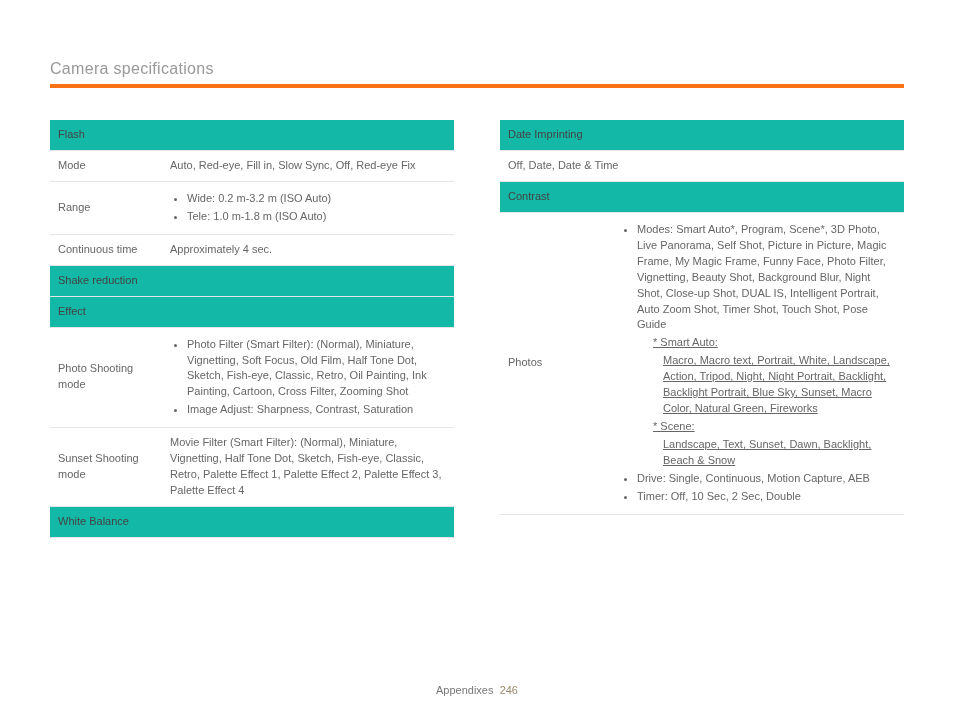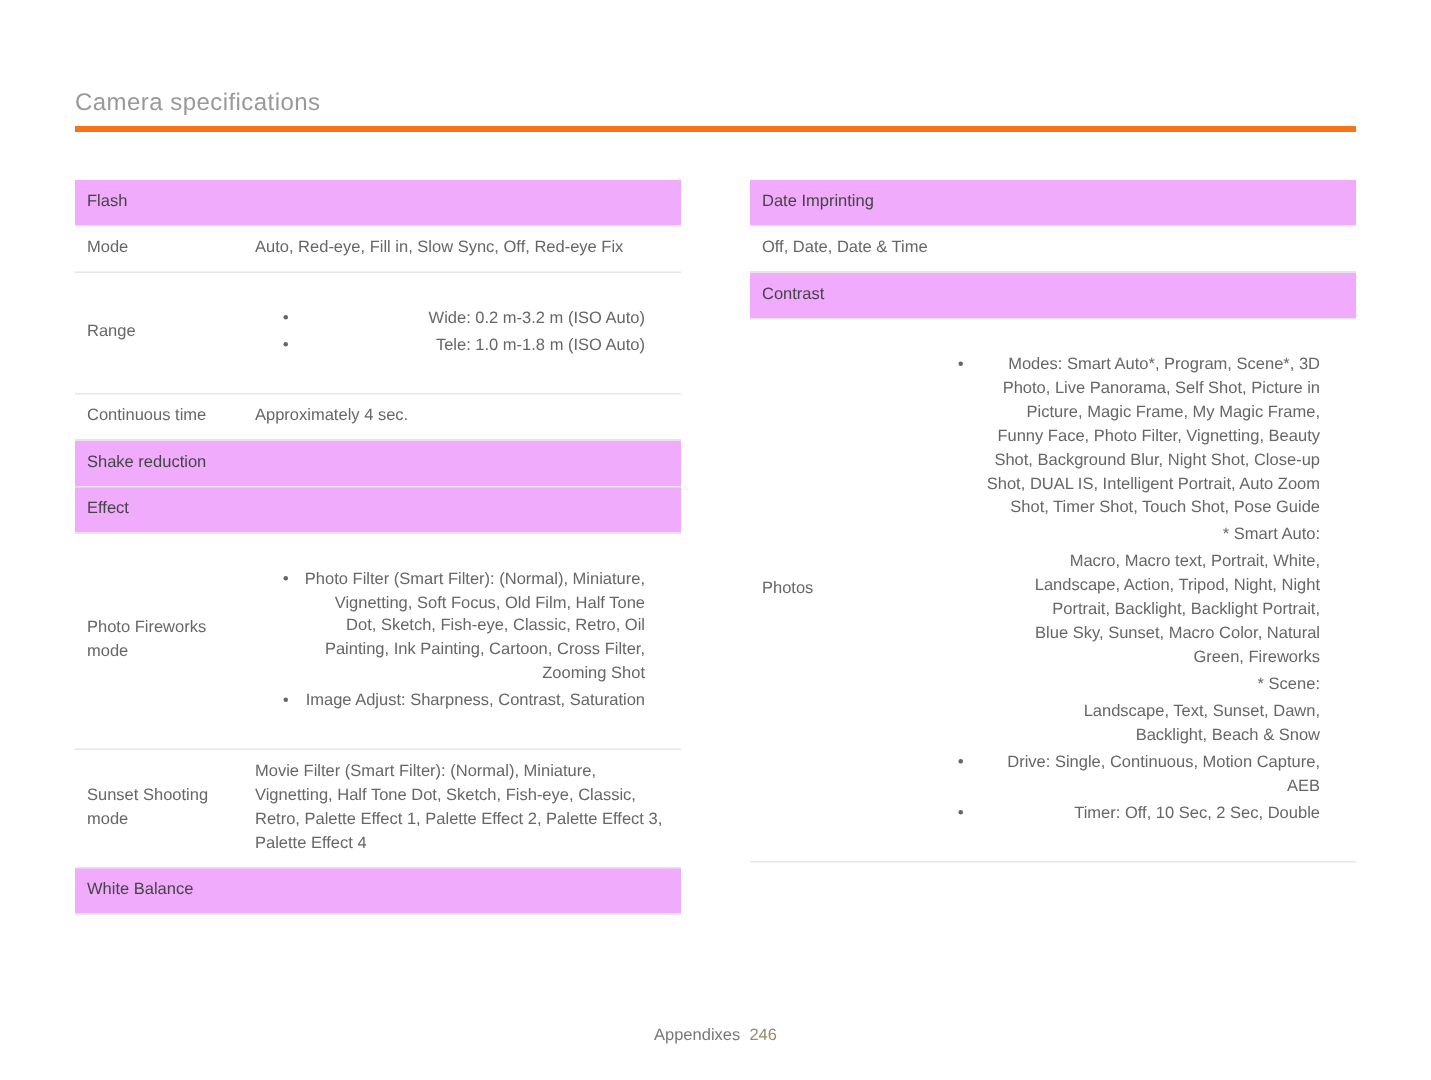--- a/index.html
+++ b/index.html
@@ -43,35 +43,35 @@
     border-bottom: 1px solid #e6e6e6;
     padding: 7px 8px;
     vertical-align: top;
     color: #666;
   }
   td.label-cell {
     width: 112px;
     vertical-align: middle;
   }
   tr.section-header td {
-    background: #f0abfc;
+    background: #14b8a6;
     color: #444;
     font-weight: normal;
     padding: 7px 8px;
   }
   ul {
-    margin: 16px;
+    margin: 1px;
     padding-left: 16px;
-    text-align: right;
   }
   li {
     margin: 2px 0;
   }
   .indent-block {
     padding-left: 16px;
+    text-decoration: underline;
   }
   .sub-line {
     margin: 2px 0;
   }
   .footer {
     position: absolute;
     bottom: 24px;
     left: 0;
     right: 0;
     text-align: center;
@@ -115,21 +115,21 @@
         </tr>
 
         <tr class="section-header">
           <td colspan="2">Shake reduction</td>
         </tr>
 
         <tr class="section-header">
           <td colspan="2">Effect</td>
         </tr>
         <tr>
-          <td class="label-cell">Photo Fireworks mode</td>
+          <td class="label-cell">Photo Shooting mode</td>
           <td>
             <ul>
               <li>Photo Filter (Smart Filter): (Normal), Miniature, Vignetting, Soft Focus, Old Film, Half Tone Dot, Sketch, Fish-eye, Classic, Retro, Oil Painting, Ink Painting, Cartoon, Cross Filter, Zooming Shot</li>
               <li>Image Adjust: Sharpness, Contrast, Saturation</li>
             </ul>
           </td>
         </tr>
         <tr>
           <td class="label-cell">Sunset Shooting mode</td>
           <td>Movie Filter (Smart Filter): (Normal), Miniature, Vignetting, Half Tone Dot, Sketch, Fish-eye, Classic, Retro, Palette Effect 1, Palette Effect 2, Palette Effect 3, Palette Effect 4</td>

